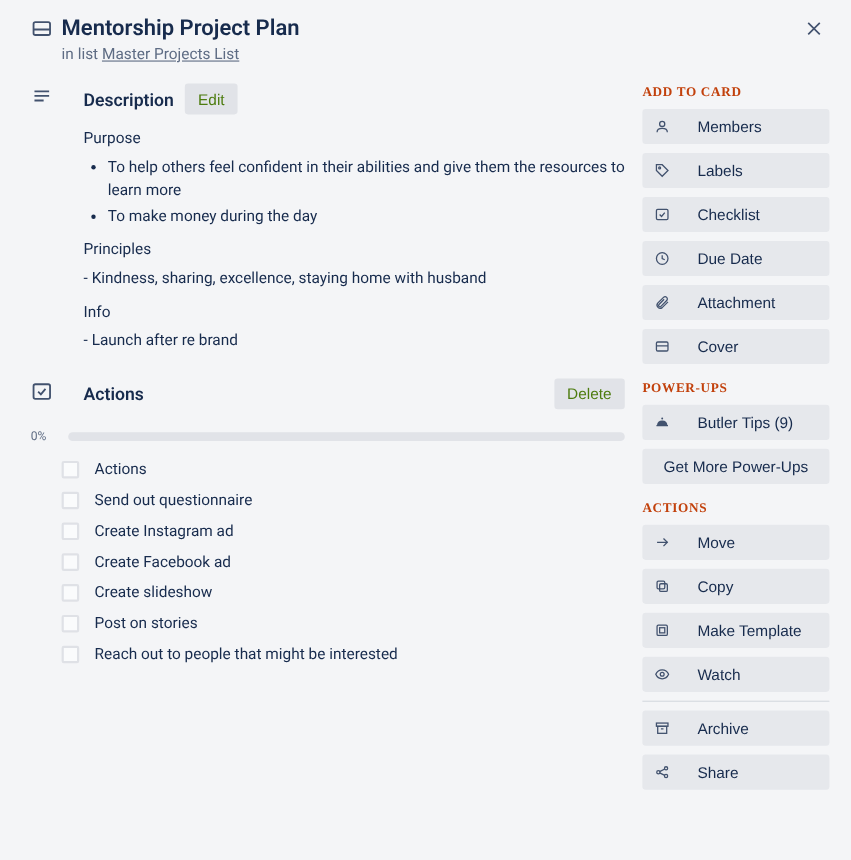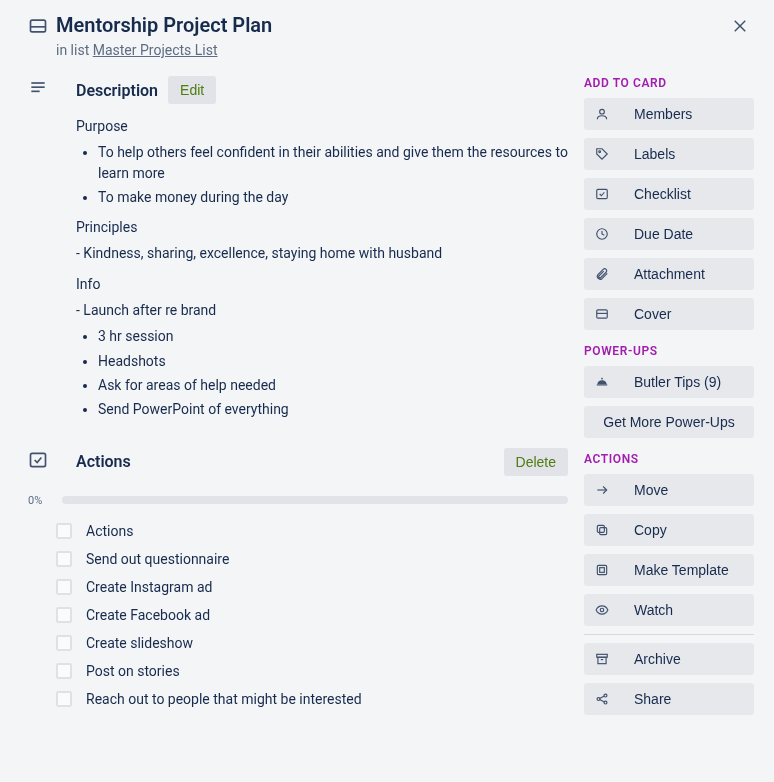--- a/index.html
+++ b/index.html
@@ -120,23 +120,24 @@
     flex-shrink: 0;
     background: #fafbfc;
   }
   .check-label { font-size: 14px; color: #172b4d; }
 
   
   .side-heading {
     font-size: 12px;
     font-weight: 600;
     letter-spacing: .6px;
-    color: #a21caf;
+    color: #c2410c;
     text-transform: uppercase;
     margin: 14px 0 8px;
+    font-family: Liberation Serif, serif;
   }
   .side-heading:first-child { margin-top: 0; }
   .side-btn {
     display: flex;
     align-items: center;
     gap: 24px;
     width: 100%;
     background: rgba(9,30,66,.06);
     border: none;
     border-radius: 3px;
@@ -197,26 +198,20 @@
           <div class="desc-body">
             <p>Purpose</p>
             <ul>
               <li>To help others feel confident in their abilities and give them the resources to learn more</li>
               <li>To make money during the day</li>
             </ul>
             <p>Principles</p>
             <p style="margin-bottom:10px">- Kindness, sharing, excellence, staying home with husband</p>
             <p>Info</p>
             <p>- Launch after re brand</p>
-            <ul>
-              <li>3 hr session</li>
-              <li>Headshots</li>
-              <li>Ask for areas of help needed</li>
-              <li>Send PowerPoint of everything</li>
-            </ul>
           </div>
         </div>
       </div>
 
       <div class="section" style="margin-bottom:6px">
         <div class="icon-slot">
           <svg width="20" height="20" viewBox="0 0 24 24" fill="none" stroke="currentColor" stroke-width="2">
               <rect x="3" y="4" width="18" height="16" rx="2"></rect>
               <polyline points="8 12 11 15 16 9"></polyline>
             </svg>

